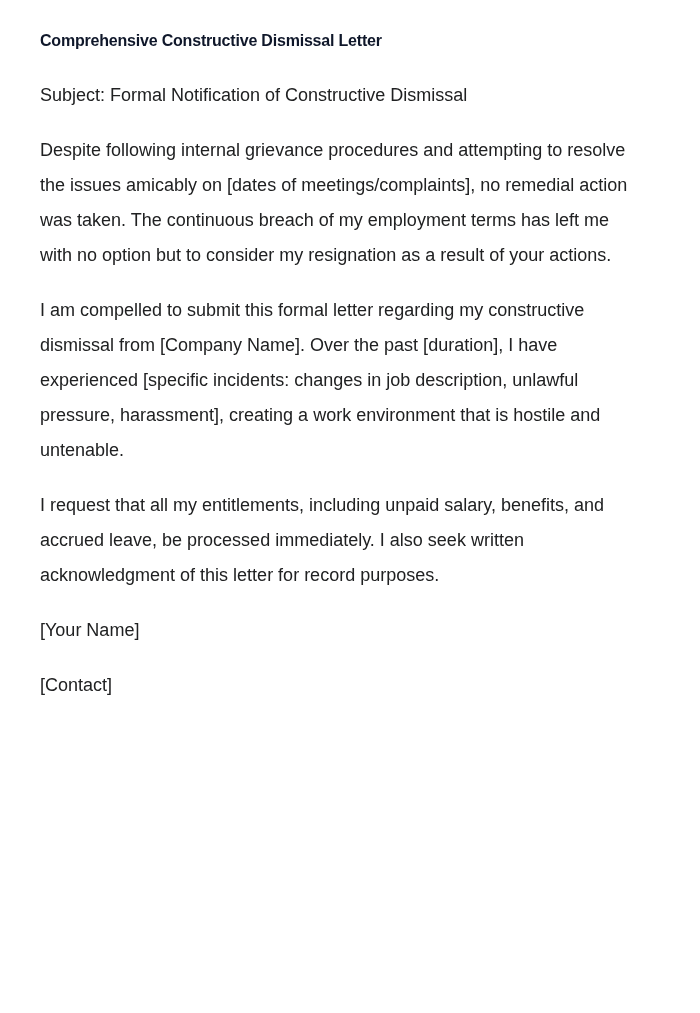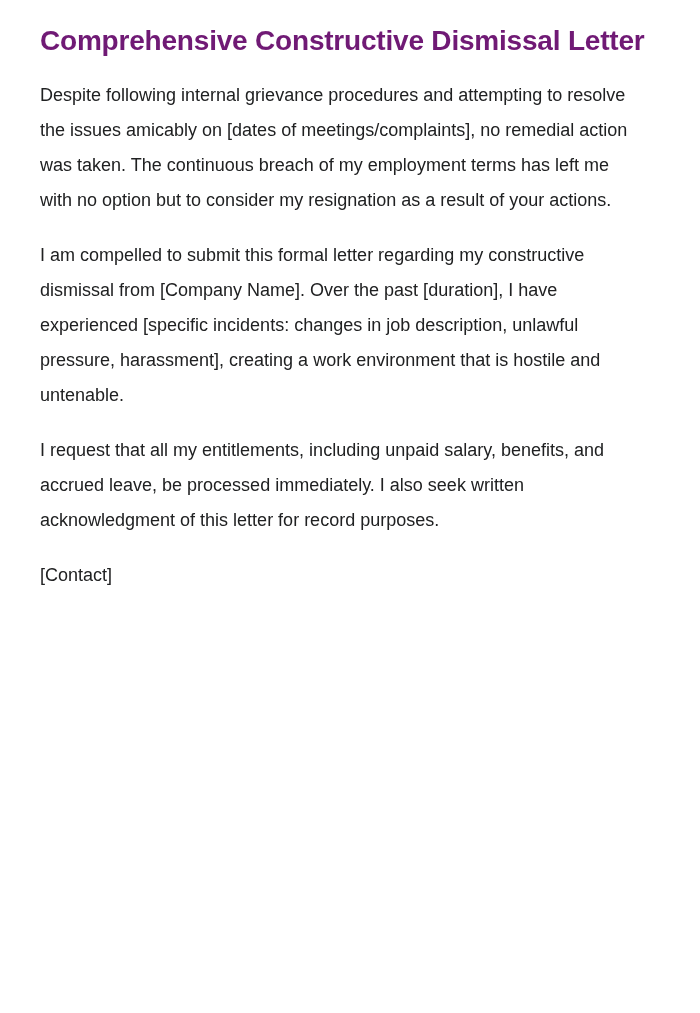--- a/index.html
+++ b/index.html
@@ -16,46 +16,48 @@
   }
   .page {
     box-sizing: border-box;
     width: 700px;
     height: 1013px;
     padding: 26px 40px 0 40px;
     background: #ffffff;
   }
   h1.doc-title {
     margin: 0 0 22px 0;
-    font-size: 28px;
+    font-size: 16px;
     line-height: 30px;
     font-weight: bold;
-    color: #701a75;
+    color: #0f172a;
     letter-spacing: -0.2px;
   }
   .para {
     margin: 0 0 20px 0;
     max-width: 588px;
     font-size: 18px;
     line-height: 35px;
     font-weight: 400;
     color: #202122;
   }
 </style>
 </head>
 <body>
 
 <div class="page">
   <h1 class="doc-title">Comprehensive Constructive Dismissal Letter</h1>
 
+  <p class="para">Subject: Formal Notification of Constructive Dismissal</p>
 
 
   <p class="para">Despite following internal grievance procedures and attempting to resolve the issues amicably on [dates of meetings/complaints], no remedial action was taken. The continuous breach of my employment terms has left me with no option but to consider my resignation as a result of your actions.</p>
 
   <p class="para">I am compelled to submit this formal letter regarding my constructive dismissal from [Company Name]. Over the past [duration], I have experienced [specific incidents: changes in job description, unlawful pressure, harassment], creating a work environment that is hostile and untenable.</p>
 
   <p class="para">I request that all my entitlements, including unpaid salary, benefits, and accrued leave, be processed immediately. I also seek written acknowledgment of this letter for record purposes.</p>
 
 
+  <p class="para">[Your Name]</p>
 
   <p class="para">[Contact]</p>
 
 </div>
 
 </body></html>

